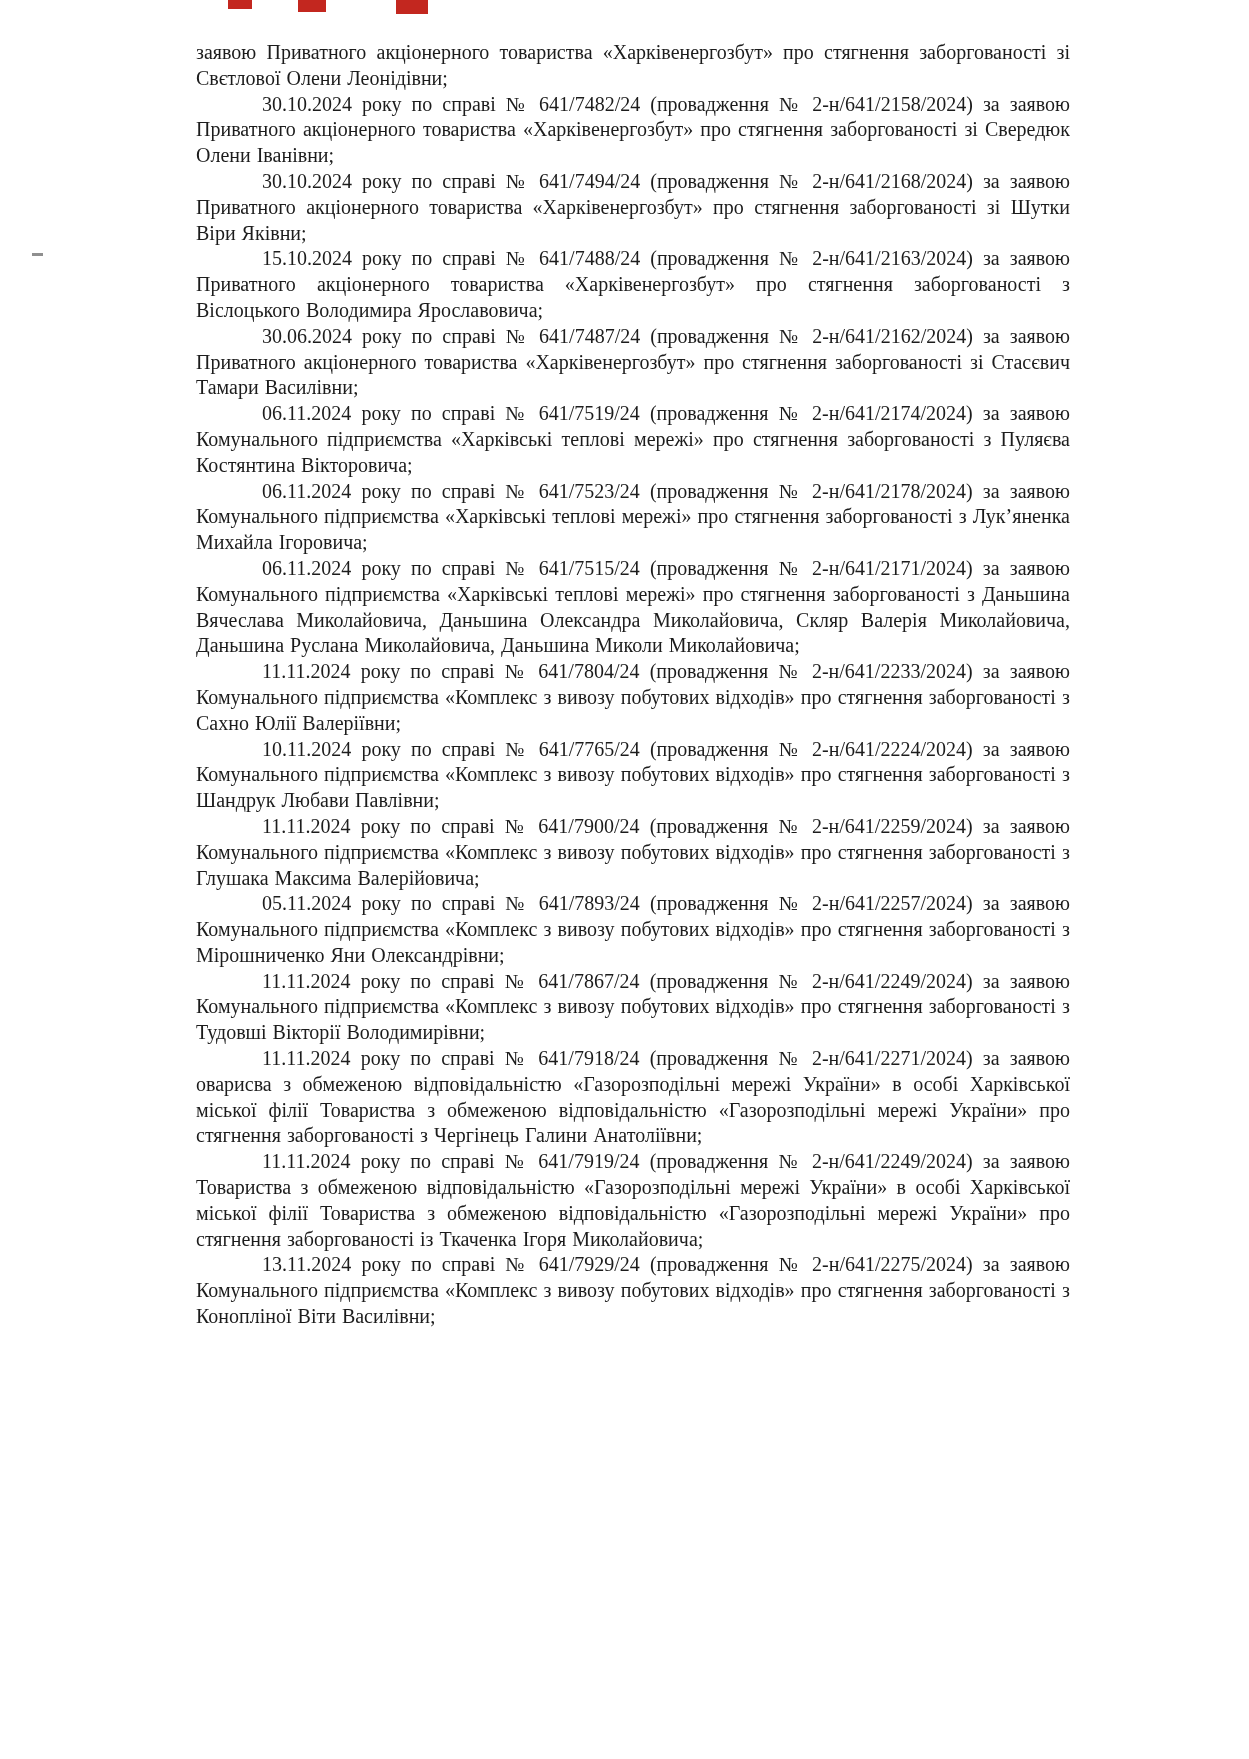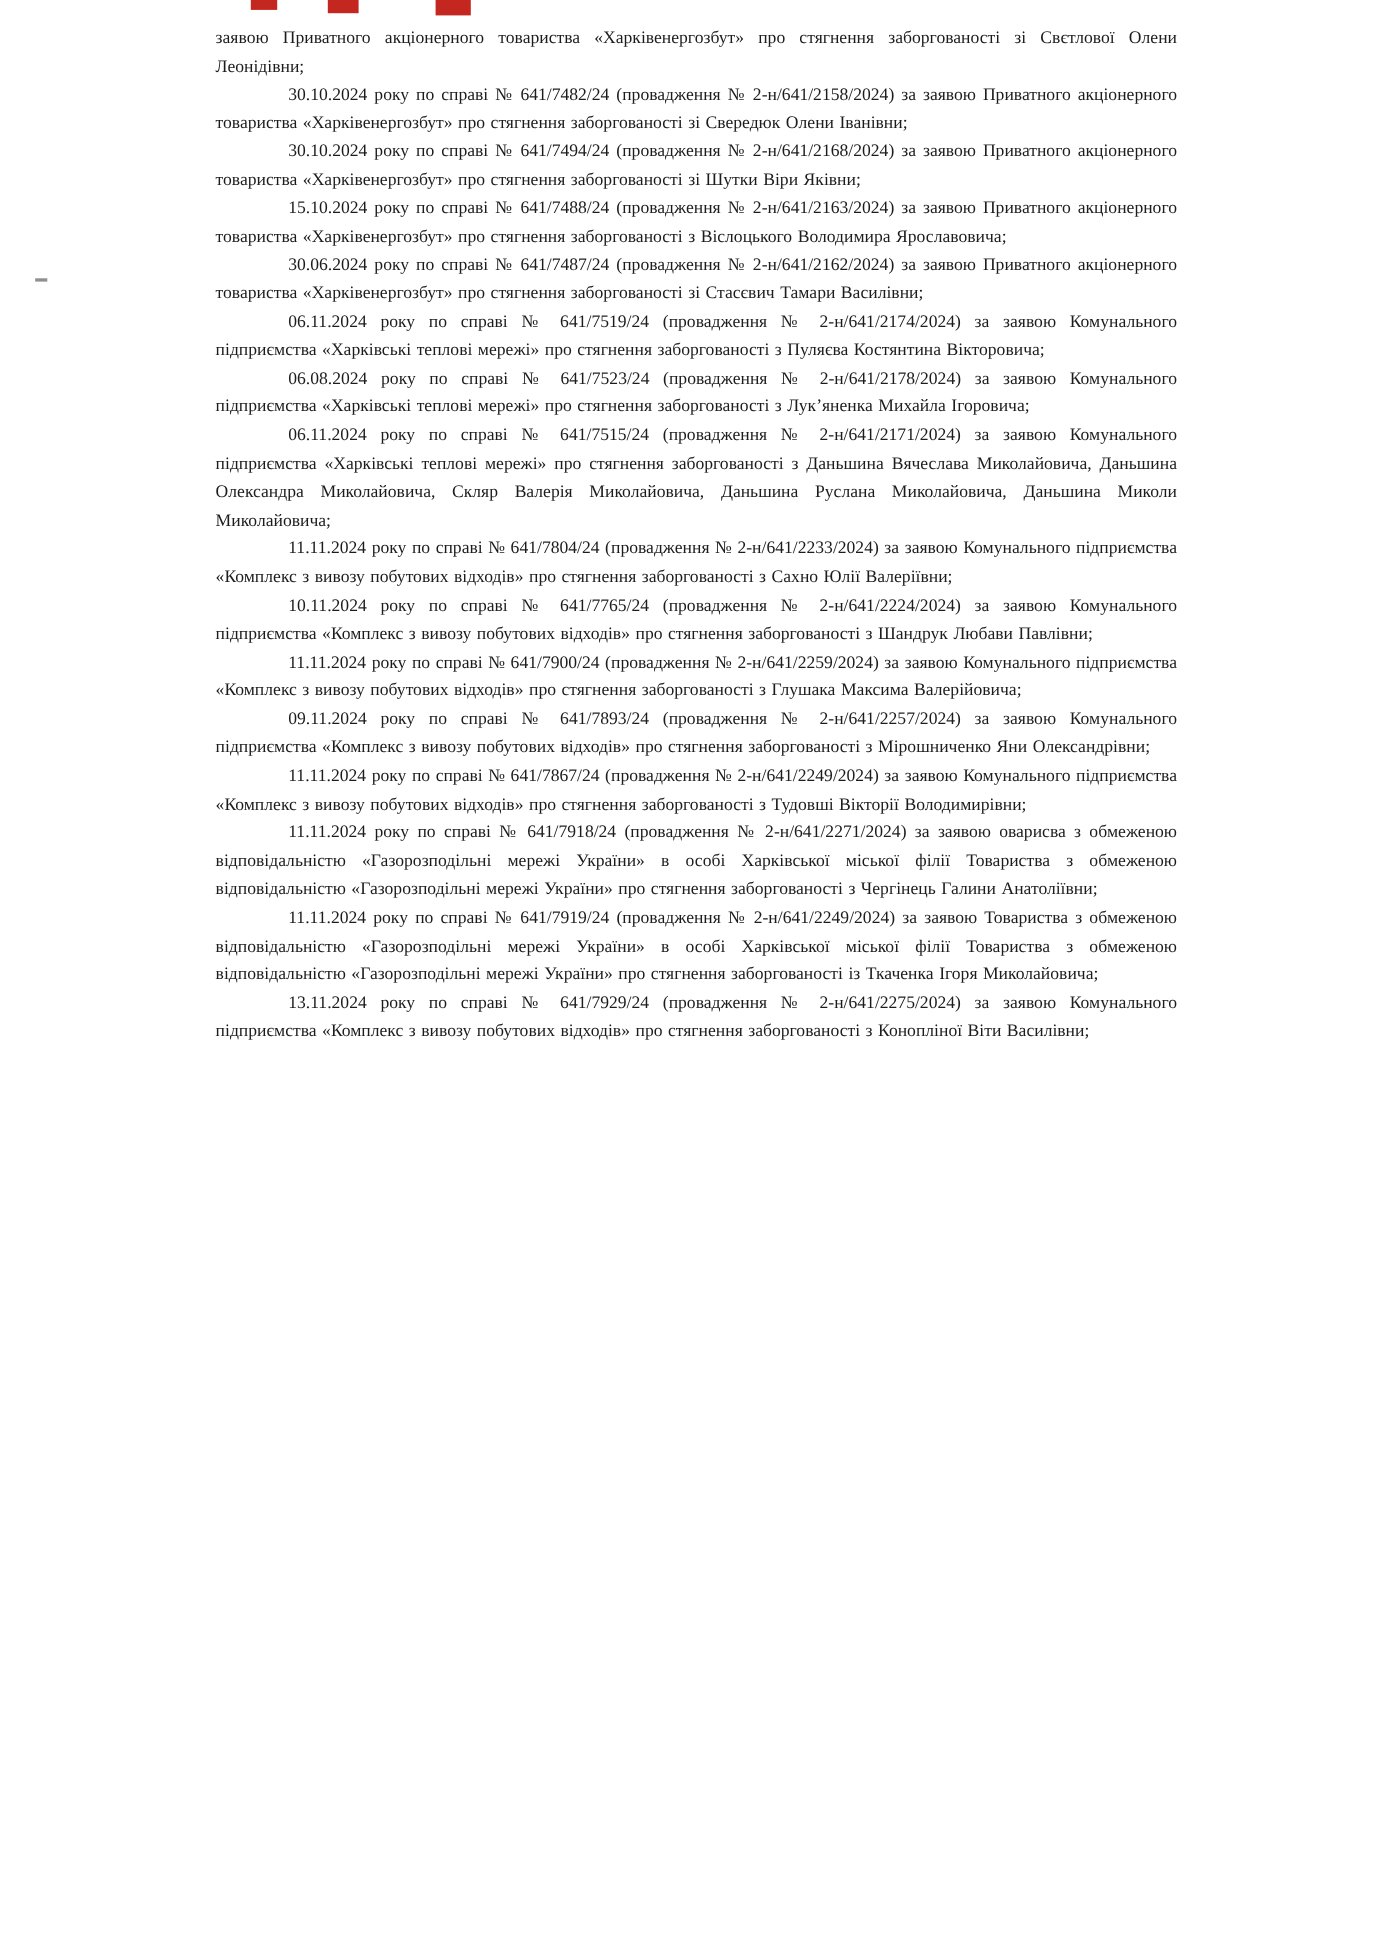--- a/index.html
+++ b/index.html
@@ -11,24 +11,24 @@
     position: relative;
     width: 1249px;
     height: 1759px;
     background: #ffffff;
     overflow: hidden;
     font-family: "Liberation Serif", "DejaVu Serif", serif;
   }
   .doc-body {
     position: absolute;
     left: 196px;
-    top: 22px;
+    top: 40px;
     width: 874px;
     color: #1c1c1c;
-    font-size: 16px;
+    font-size: 20px;
     line-height: 25.8px;
     text-align: justify;
   }
   .para {
     margin: 0;
     padding: 0;
     word-spacing: 1px;
   }
   .para.indented {
     text-indent: 66px;
@@ -54,25 +54,25 @@
 
   <div class="pencil-mark" style="left: 32px; top: 253px; width: 11px; height: 3px; background: rgb(143, 143, 143);"></div>
 
   <div class="doc-body">
       <p class="para">заявою Приватного акціонерного товариства «Харківенергозбут» про стягнення заборгованості зі Свєтлової Олени Леонідівни;</p>
       <p class="para indented">30.10.2024 року по справі № 641/7482/24 (провадження № 2-н/641/2158/2024) за заявою Приватного акціонерного товариства «Харківенергозбут» про стягнення заборгованості зі Свередюк Олени Іванівни;</p>
       <p class="para indented">30.10.2024 року по справі № 641/7494/24 (провадження № 2-н/641/2168/2024) за заявою Приватного акціонерного товариства «Харківенергозбут» про стягнення заборгованості зі Шутки Віри Яківни;</p>
       <p class="para indented">15.10.2024 року по справі № 641/7488/24 (провадження № 2-н/641/2163/2024) за заявою Приватного акціонерного товариства «Харківенергозбут» про стягнення заборгованості з Віслоцького Володимира Ярославовича;</p>
       <p class="para indented">30.06.2024 року по справі № 641/7487/24 (провадження № 2-н/641/2162/2024) за заявою Приватного акціонерного товариства «Харківенергозбут» про стягнення заборгованості зі Стасєвич Тамари Василівни;</p>
       <p class="para indented">06.11.2024 року по справі № 641/7519/24 (провадження № 2-н/641/2174/2024) за заявою Комунального підприємства «Харківські теплові мережі» про стягнення заборгованості з Пуляєва Костянтина Вікторовича;</p>
-      <p class="para indented">06.08.2024 року по справі № 641/7523/24 (провадження № 2-н/641/2178/2024) за заявою Комунального підприємства «Харківські теплові мережі» про стягнення заборгованості з Лук’яненка Михайла Ігоровича;</p>
+      <p class="para indented">06.11.2024 року по справі № 641/7523/24 (провадження № 2-н/641/2178/2024) за заявою Комунального підприємства «Харківські теплові мережі» про стягнення заборгованості з Лук’яненка Михайла Ігоровича;</p>
       <p class="para indented">06.11.2024 року по справі № 641/7515/24 (провадження № 2-н/641/2171/2024) за заявою Комунального підприємства «Харківські теплові мережі» про стягнення заборгованості з Даньшина Вячеслава Миколайовича, Даньшина Олександра Миколайовича, Скляр Валерія Миколайовича, Даньшина Руслана Миколайовича, Даньшина Миколи Миколайовича;</p>
       <p class="para indented">11.11.2024 року по справі № 641/7804/24 (провадження № 2-н/641/2233/2024) за заявою Комунального підприємства «Комплекс з вивозу побутових відходів» про стягнення заборгованості з Сахно Юлії Валеріївни;</p>
       <p class="para indented">10.11.2024 року по справі № 641/7765/24 (провадження № 2-н/641/2224/2024) за заявою Комунального підприємства «Комплекс з вивозу побутових відходів» про стягнення заборгованості з Шандрук Любави Павлівни;</p>
       <p class="para indented">11.11.2024 року по справі № 641/7900/24 (провадження № 2-н/641/2259/2024) за заявою Комунального підприємства «Комплекс з вивозу побутових відходів» про стягнення заборгованості з Глушака Максима Валерійовича;</p>
-      <p class="para indented">09.11.2024 року по справі № 641/7893/24 (провадження № 2-н/641/2257/2024) за заявою Комунального підприємства «Комплекс з вивозу побутових відходів» про стягнення заборгованості з Мірошниченко Яни Олександрівни;</p>
+      <p class="para indented">05.11.2024 року по справі № 641/7893/24 (провадження № 2-н/641/2257/2024) за заявою Комунального підприємства «Комплекс з вивозу побутових відходів» про стягнення заборгованості з Мірошниченко Яни Олександрівни;</p>
       <p class="para indented">11.11.2024 року по справі № 641/7867/24 (провадження № 2-н/641/2249/2024) за заявою Комунального підприємства «Комплекс з вивозу побутових відходів» про стягнення заборгованості з Тудовші Вікторії Володимирівни;</p>
       <p class="para indented">11.11.2024 року по справі № 641/7918/24 (провадження № 2-н/641/2271/2024) за заявою оварисва з обмеженою відповідальністю «Газорозподільні мережі України» в особі Харківської міської філії Товариства з обмеженою відповідальністю «Газорозподільні мережі України» про стягнення заборгованості з Чергінець Галини Анатоліївни;</p>
       <p class="para indented">11.11.2024 року по справі № 641/7919/24 (провадження № 2-н/641/2249/2024) за заявою Товариства з обмеженою відповідальністю «Газорозподільні мережі України» в особі Харківської міської філії Товариства з обмеженою відповідальністю «Газорозподільні мережі України» про стягнення заборгованості із Ткаченка Ігоря Миколайовича;</p>
       <p class="para indented">13.11.2024 року по справі № 641/7929/24 (провадження № 2-н/641/2275/2024) за заявою Комунального підприємства «Комплекс з вивозу побутових відходів» про стягнення заборгованості з Конопліної Віти Василівни;</p>
     </div>
 
 </div>
 
 </body></html>

